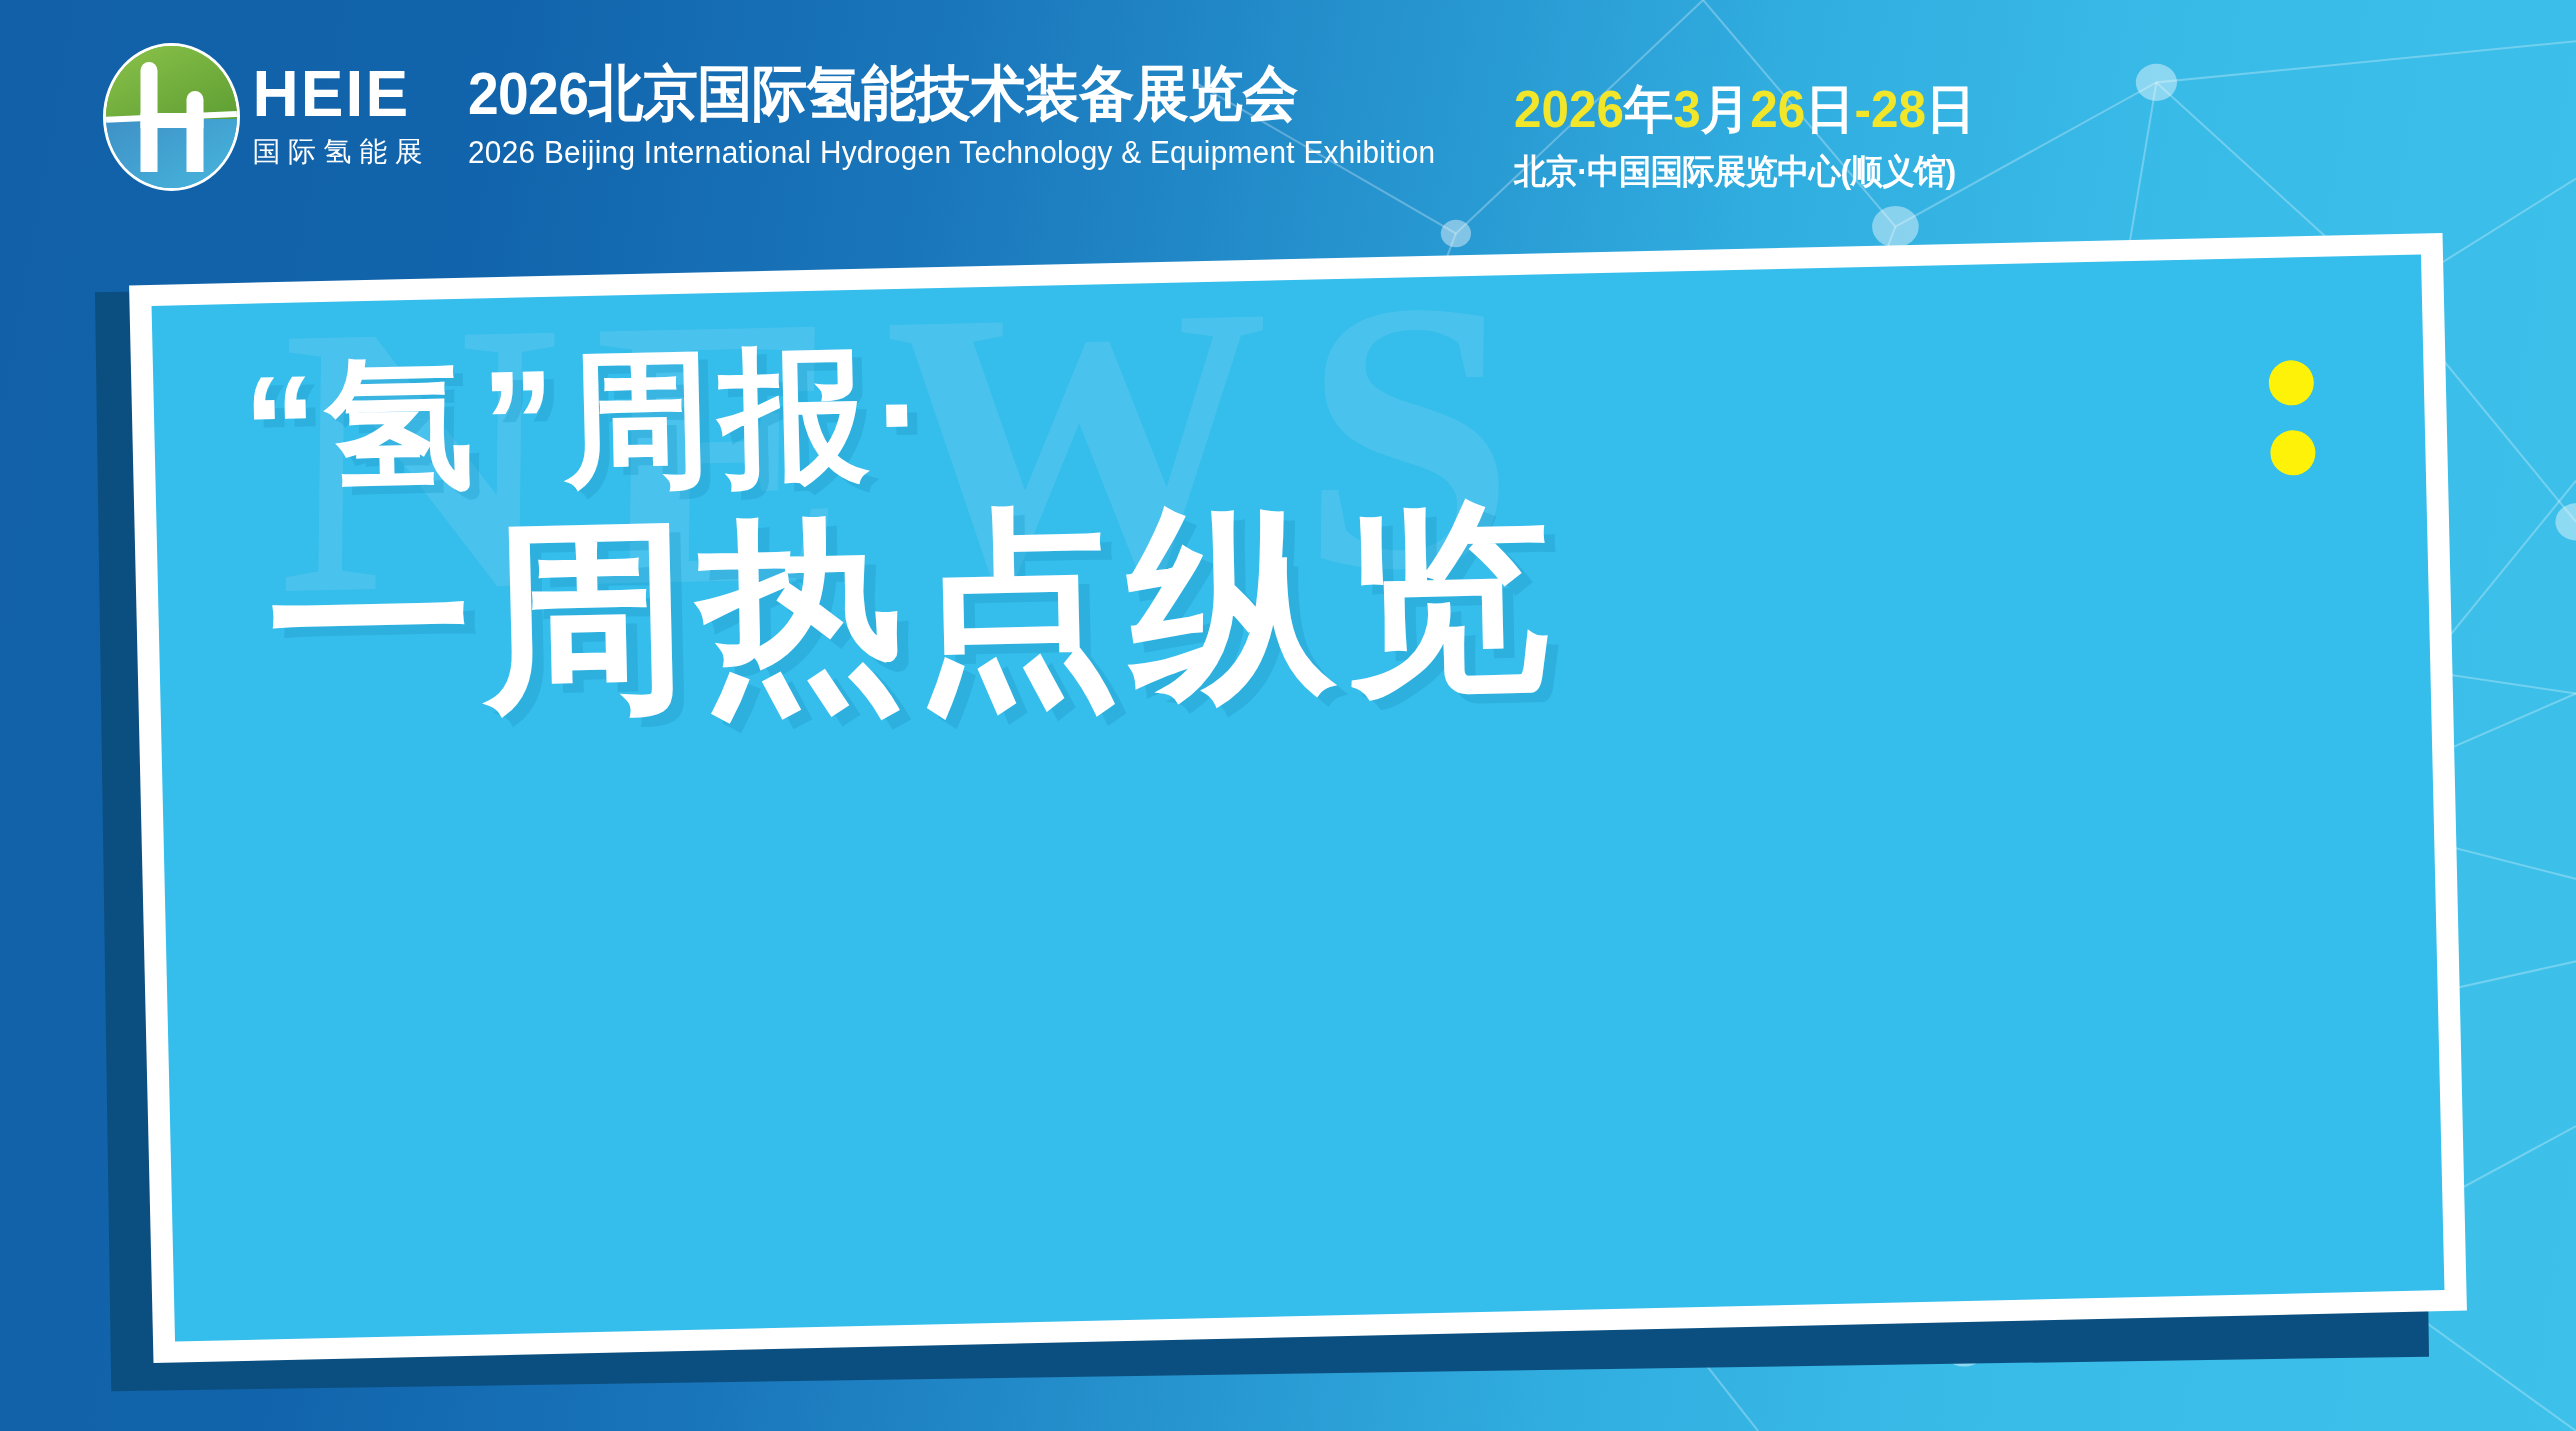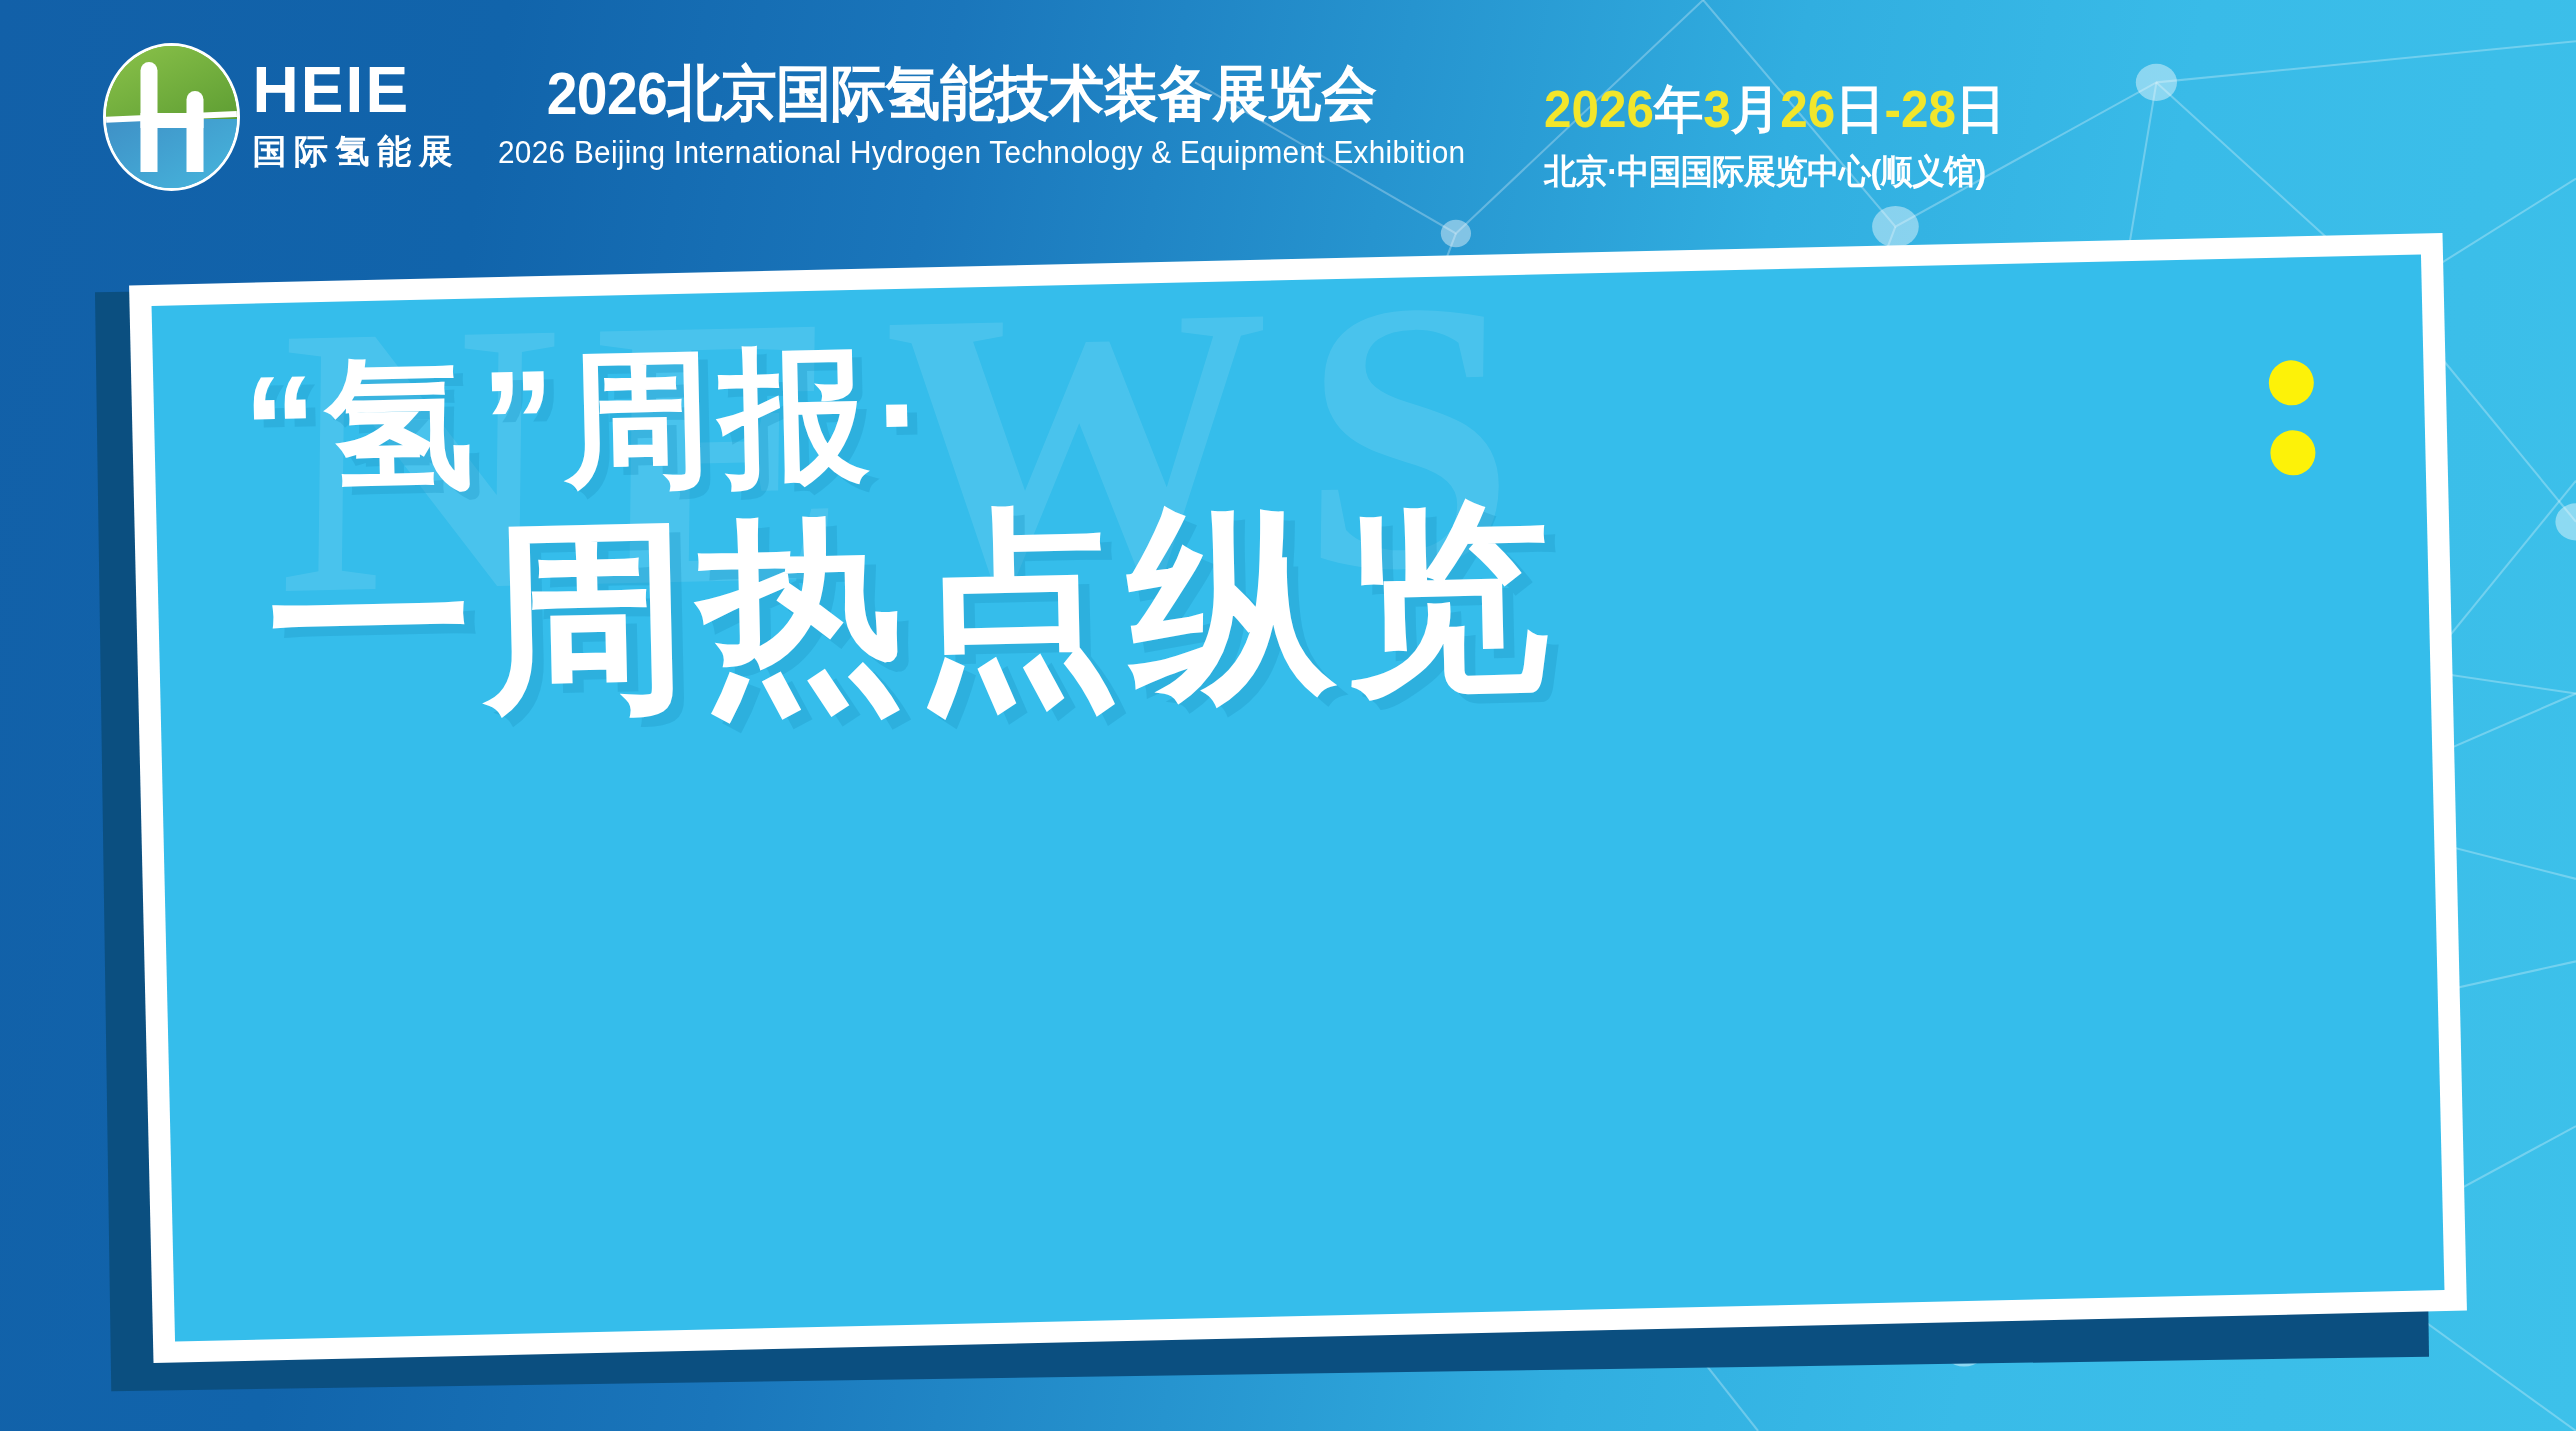--- a/index.html
+++ b/index.html
@@ -65,25 +65,25 @@
   .logo-h .cross{
     position:absolute; left:0; top:51px; width:63px; height:15px; background:#fff;
   }
 
   .logo-word{ margin-left:12.4px; flex:0 0 auto; }
   .logo-word .heie{
     color:#fff; font-size:64px; font-weight:700; letter-spacing:2.1px;
     line-height:1.0; font-family:"Liberation Sans",sans-serif;
   }
   .logo-word .cn{
-    color:#fff; font-size:34px; font-weight:700; letter-spacing:7.6px;
+    color:#fff; font-size:28px; font-weight:400; letter-spacing:7.6px;
     margin-top:6.9px; text-align:left;
   }
 
-  #title-block{ margin-left:38px; flex:0 0 auto;text-align:center; }
+  #title-block{ margin-left:38px; flex:0 0 auto; }
   #title-cn{
     color:#fff; font-size:60px; font-weight:700; letter-spacing:-0.7px;
     line-height:1.08; white-space:nowrap;
     transform:scaleX(0.92); transform-origin:left center;
   }
   #title-en{
     color:#fff; font-size:31px; font-weight:400; letter-spacing:0.3px;
     margin-top:8.2px; white-space:nowrap;
     transform:scaleX(0.96); transform-origin:left center;
   }

